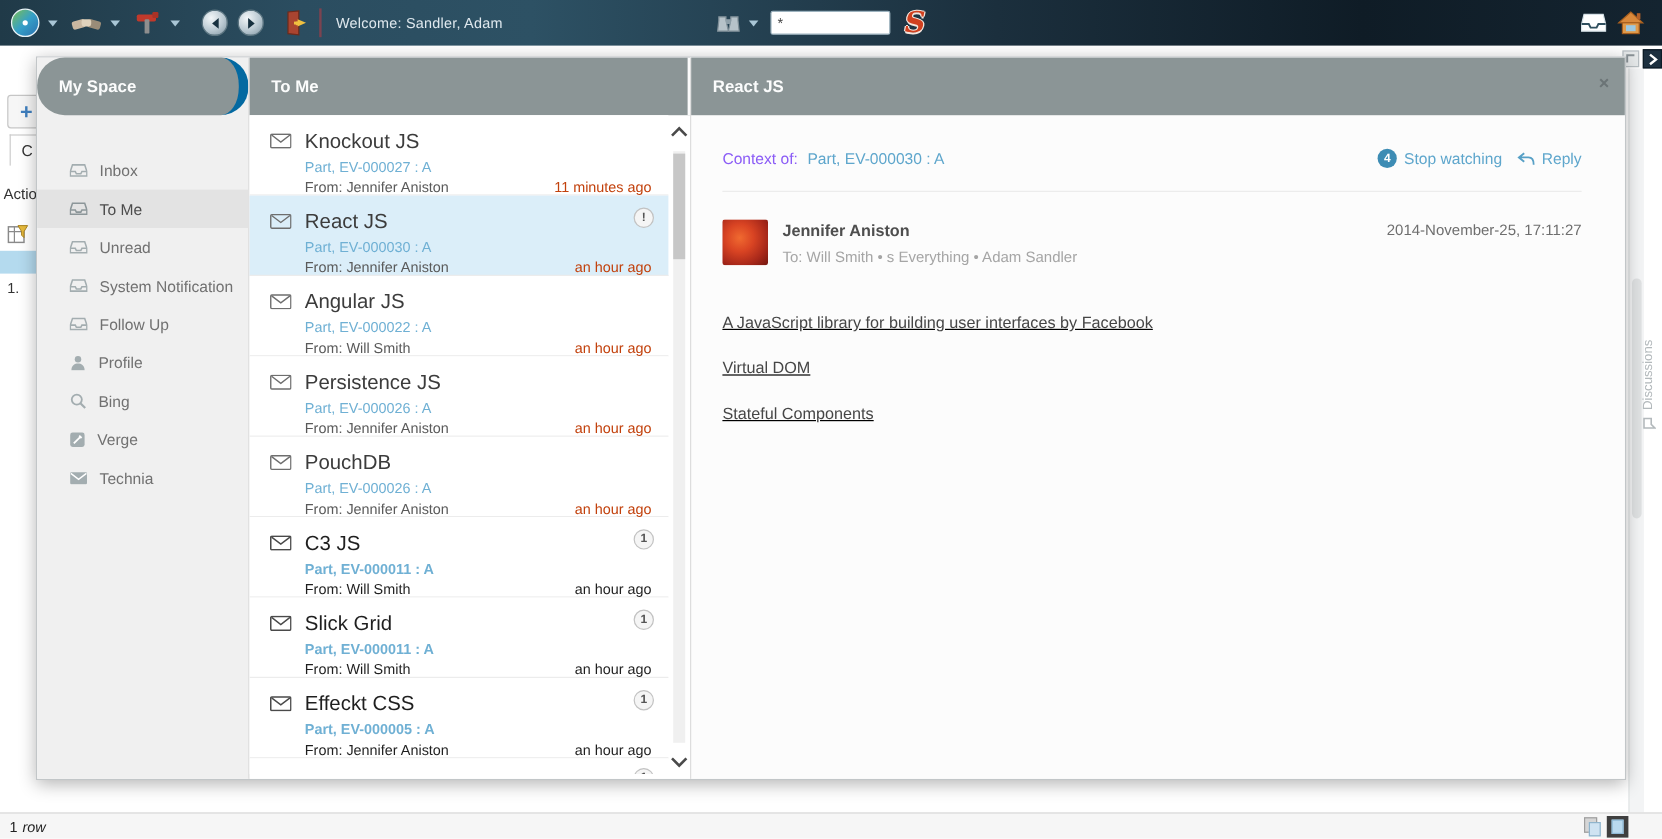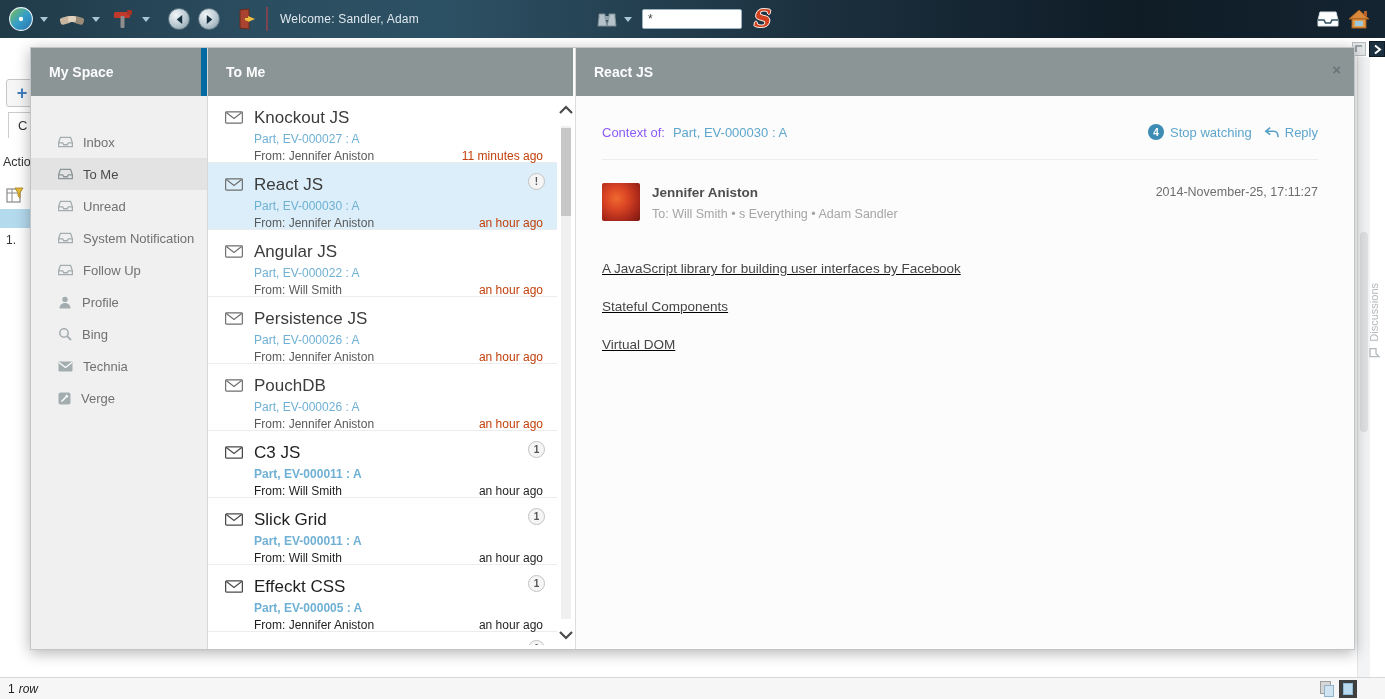--- a/index.html
+++ b/index.html
@@ -53,21 +53,21 @@
   .sb-ico2 .inner{width:10px;height:12px;background:#b9d9ee;border:1px solid #8fb9d6;}
 
   
   .modal{position:absolute;left:30px;top:47px;width:1325px;height:603px;background:#fff;z-index:3;
     box-shadow:0 3px 14px rgba(0,0,0,.30);border:1px solid #c2c6c8;display:flex;}
   .col-header{height:48px;background:#8b9596;color:#fbfcfc;font-size:14px;font-weight:bold;
     display:flex;align-items:center;padding:0 18px;flex:0 0 auto;}
 
   
   .col-side{width:177px;background:#f0f0f0;display:flex;flex-direction:column;border-right:1px solid #d8d8d8;}
-  .col-side .col-header{border-right:6px solid #0369a1;}
+  .col-side .col-header{border-right:8px solid #0369a1;border-radius:23px;}
   .side-items{padding-top:30px;}
   .side-item{height:32px;display:flex;align-items:center;gap:10px;padding-left:27px;font-size:13px;color:#717171;cursor:pointer;}
   .side-item.sel{background:#e3e3e3;color:#4c4c4c;}
   .side-item svg{flex:0 0 auto;}
 
   
   .col-list{width:367px;display:flex;flex-direction:column;background:#fff;}
   .col-list .col-header{border-right:2px solid #fbfbfb;}
   .list-body{flex:1;display:flex;min-height:0;}
   .rows{flex:1;min-width:0;}
@@ -301,32 +301,32 @@
         <span>Profile</span>
       </div>
       <div class="side-item">
         <svg width="14" height="14" viewBox="0 0 14 14">
             <circle cx="6" cy="6" r="4.2" fill="none" stroke="#a3adb0" stroke-width="1.5"></circle>
             <line x1="9.2" y1="9.2" x2="13" y2="13" stroke="#a3adb0" stroke-width="1.8"></line>
           </svg>
         <span>Bing</span>
       </div>
       <div class="side-item">
+        <svg width="13" height="13" viewBox="0 0 13 13">
+            <rect x="0.5" y="0.5" width="12" height="12" rx="2" fill="#a3adb0"></rect>
+            <path d="M3.5 9.5 L9 4 M8 3 l2 2" stroke="#fff" stroke-width="1.5" fill="none"></path>
+          </svg>
+        <span>Verge</span>
+      </div>
+      <div class="side-item">
         <svg width="15" height="11" viewBox="0 0 15 11">
             <rect x="0.5" y="0.5" width="14" height="10" rx="1" fill="#a3adb0"></rect>
             <path d="M1 1.5 L7.5 6.5 L14 1.5" fill="none" stroke="#fff" stroke-width="1.2"></path>
           </svg>
         <span>Technia</span>
-      </div>
-      <div class="side-item">
-        <svg width="13" height="13" viewBox="0 0 13 13">
-            <rect x="0.5" y="0.5" width="12" height="12" rx="2" fill="#a3adb0"></rect>
-            <path d="M3.5 9.5 L9 4 M8 3 l2 2" stroke="#fff" stroke-width="1.5" fill="none"></path>
-          </svg>
-        <span>Verge</span>
       </div>
     </div>
   </div>
 
   <div class="col-list">
     <div class="col-header">To Me</div>
     <div class="list-body">
       <div class="rows">
 
         <div class="row">
@@ -481,18 +481,18 @@
           <div style="display:flex;">
             <span class="msg-author">Jennifer Aniston</span>
             <span class="msg-time" style="margin-left:auto;">2014-November-25, 17:11:27</span>
           </div>
           <div class="msg-to">To: Will Smith • s Everything • Adam Sandler</div>
         </div>
       </div>
 
       <div class="msg-paras">
         <p>A JavaScript library for building user interfaces by Facebook</p>
+        <p style="margin-top:14px;">Virtual DOM</p>
         <p style="margin-top:14px;">Stateful Components</p>
-        <p style="margin-top:14px;">Virtual DOM</p>
       </div>
     </div>
   </div>
 </div>
 
 </body></html>

